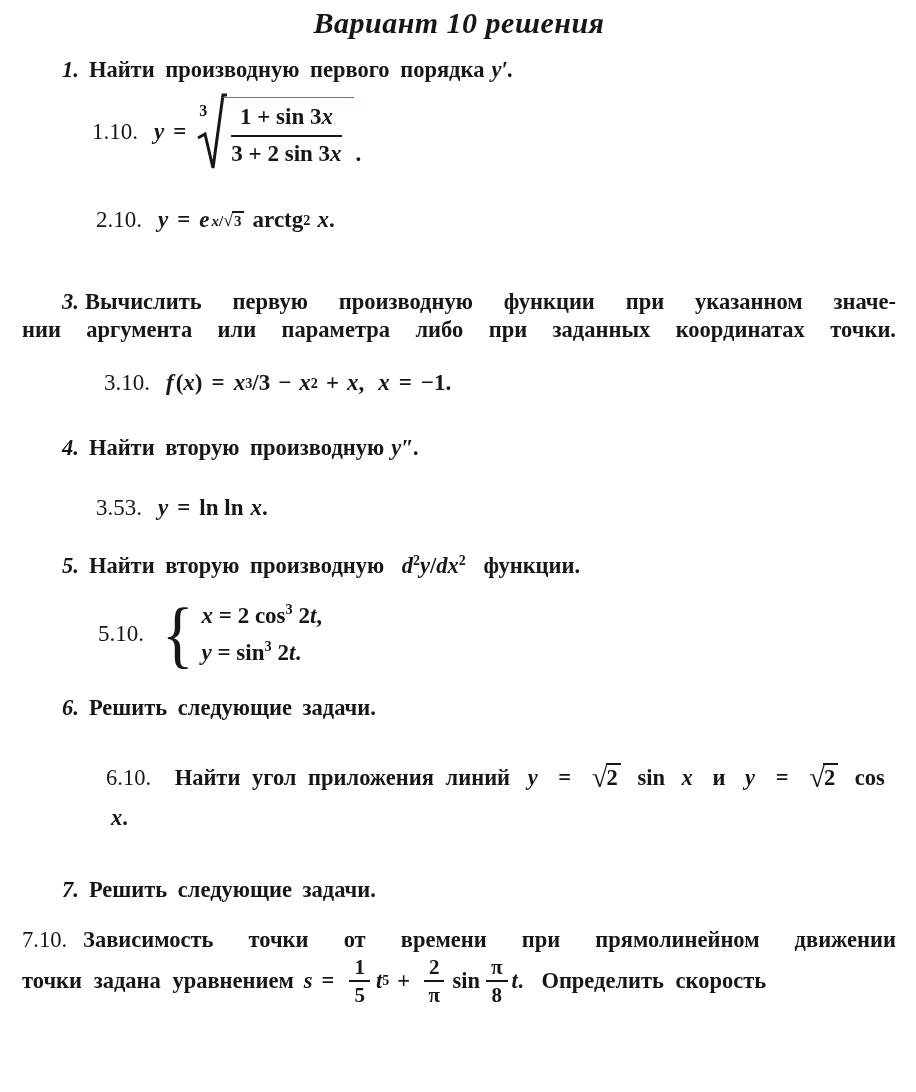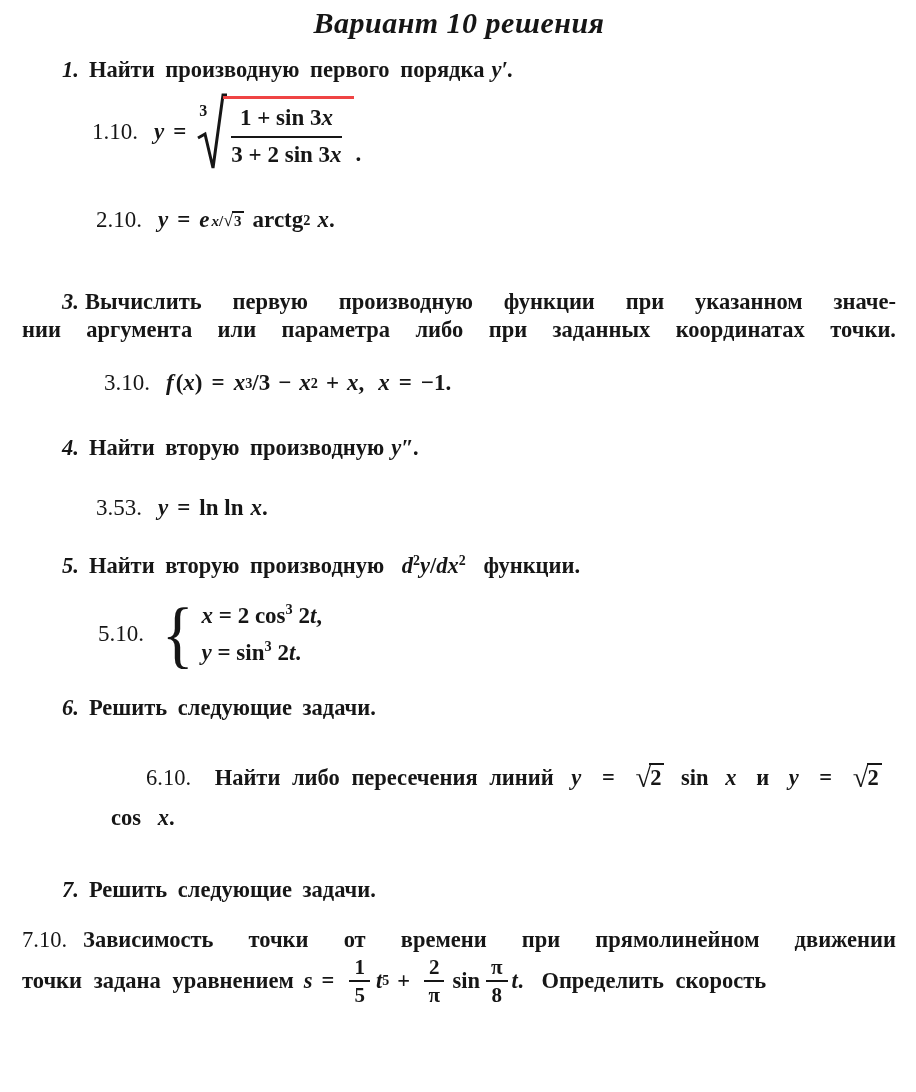--- a/index.html
+++ b/index.html
@@ -43,27 +43,27 @@
   i.v { font-style:italic; }
   sup { font-size:62%; line-height:0; }
 
   #f110 { margin-top:6px; padding-left:70px; height:84px; }
   #f210 { margin-top:26px; padding-left:74px; height:40px; }
   #f310 { margin-top:22px; padding-left:82px; height:34px;text-align:center; }
   #f410 { margin-top:32px; padding-left:74px; height:28px; }
   #item5 { margin-top:30px; }
   #f510 { margin-top:20px; padding-left:76px; height:68px; }
   #f610 { margin-top:36px; padding-left:84px; font-size:22.5px; line-height:40px; word-spacing:6px; display:block; }
-  #f610 .plabel { margin-right:12px;margin-left:40px; }
+  #f610 .plabel { margin-right:12px; }
 
   
   .root { display:inline-flex; align-items:center; position:relative; margin-left:2px; }
   .ridx { position:absolute; top:5px; left:2px; font-size:16px; font-weight:700; }
   .radsvg { display:block; }
-  .radicand { border-top:3px solid #ef4444; margin-left:-4px; padding:5px 12px 0 8px; }
+  .radicand { border-top:1px solid #ef4444; margin-left:-4px; padding:5px 12px 0 8px; }
   .frac { display:inline-flex; flex-direction:column; }
   .fnum { text-align:center; border-bottom:2.5px solid #161616; padding:0 8px 4px; }
   .fden { text-align:center; padding-top:3px; }
   .pend-low { align-self:flex-end; margin-bottom:6px; margin-left:2px; }
 
   
   .esup { display:inline-block; font-size:15px; vertical-align:10px; margin-left:2px; font-weight:700; }
   .surd-sm { font-size:1.2em; margin-right:-1px; }
   .olv-sm { display:inline-block; border-top:2px solid #161616; padding:0 2px; line-height:1.1; }
 
@@ -188,21 +188,21 @@
       <span class="sline"><i class="v">y</i> <span>= sin</span><sup>3</sup> <span>2</span><i class="v">t</i><span>.</span></span>
     </span>
   </div>
 
   <div class="item" id="item6">
     <span class="inum">6.</span><span>Решить следующие задачи.</span>
   </div>
 
   <div id="f610">
     <span class="plabel">6.10.</span>
-    <span>Найти либо пересечения линий</span>
+    <span>Найти угол приложения линий</span>
     <i class="v" style="margin-left:6px;">y</i>
     <span class="rel">=</span>
     <span class="sq"><span class="surd">√</span><span class="olv">2</span></span>
     <span style="margin-left:5px;">sin</span>
     <i class="v" style="margin-left:5px;">x</i>
     <span style="margin:0 8px;">и</span>
     <i class="v">y</i>
     <span class="rel">=</span>
     <span class="sq"><span class="surd">√</span><span class="olv">2</span></span>
     <span style="margin-left:5px;">cos</span>

